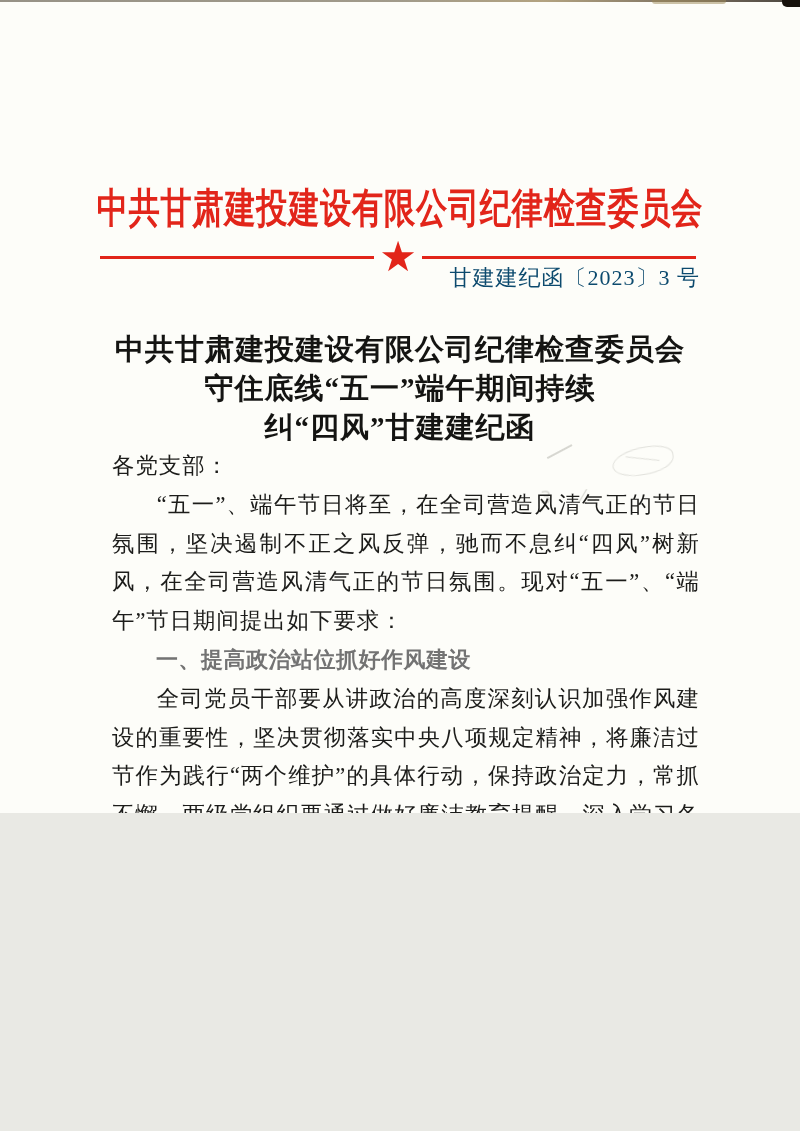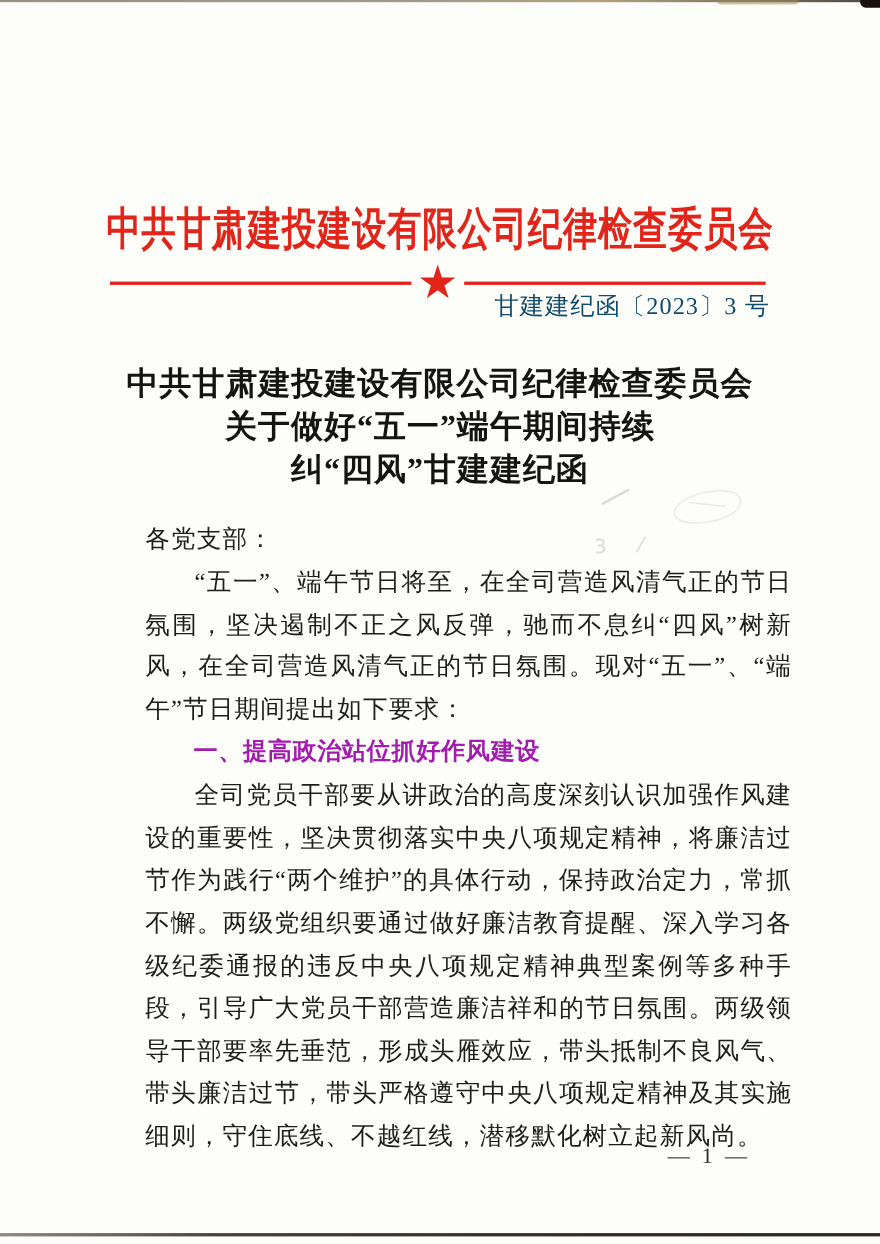--- a/index.html
+++ b/index.html
@@ -5,21 +5,21 @@
   * { margin: 0; padding: 0; box-sizing: border-box; }
   html, body { width: 800px; height: 1131px; }
   body {
     font-family: "Liberation Serif", "DejaVu Serif", serif;
     background: #e9e9e4;
     overflow: hidden;
   }
   .paper {
     position: relative;
     width: 800px;
-    height: 1131px;
+    height: 813px;
     background: #fdfdf9;
     overflow: hidden;
   }
   
   .edge-top {
     position: absolute; top: 0; left: 0; right: 0; height: 2px;
     background: linear-gradient(90deg, #7d776a 0%, #8a826f 50%, #a08c62 68%, #5a4c3a 86%, #1d1710 100%);
     opacity: .8;
   }
   .edge-stain {
@@ -70,35 +70,34 @@
     text-align: center;
     font-weight: bold;
     color: #141412;
     font-size: 29px;
     line-height: 39px;
     font-family: "Liberation Serif", "DejaVu Serif", serif;
     letter-spacing: 1px;
   }
   
   .doc-body {
-    position: absolute; top: 471px; left: 112px; width: 588px;
+    position: absolute; top: 447px; left: 112px; width: 588px;
     font-size: 22.4px;
     line-height: 38.8px;
     color: #1c1c1a;
     text-align: justify;
     letter-spacing: 1px;
-    margin-left: 20px;
   }
   .doc-body p { margin: 0; }
   .indent { text-indent: 2em; }
   .section-heading {
     font-weight: bold;
     font-family: "DejaVu Sans", "Liberation Sans", sans-serif;
     font-size: 22px;
-    color: #a21caf;
+    color: #737373;
     letter-spacing: 0.5px;
   }
   
   .smudge { position: absolute; opacity: .38; filter: blur(.6px); }
   .smudge-a {
     left: 548px; top: 450px; width: 28px; height: 12px;
     border-top: 2px solid #9a9a92;
     transform: rotate(-28deg);
   }
   .smudge-b {
@@ -141,21 +140,21 @@
   <div class="rule-row">
     <span class="rule-line"></span>
     <span class="rule-star">★</span>
     <span class="rule-line"></span>
   </div>
 
   <div class="doc-number">甘建建纪函〔2023〕3 号</div>
 
   <div class="doc-title">
     <div>中共甘肃建投建设有限公司纪律检查委员会</div>
-    <div>关于做好“五一”端午期间持续</div>
+    <div>守住底线“五一”端午期间持续</div>
     <div>纠“四风”甘建建纪函</div>
   </div>
 
   <div class="smudge smudge-a"></div>
   <div class="smudge smudge-b"></div>
   <div class="smudge smudge-c">3 ⁄</div>
 
   <div class="doc-body">
     <p class="salutation">各党支部：</p>
     <p class="indent">“五一”、端午节日将至，在全司营造风清气正的节日氛围，坚决遏制不正之风反弹，驰而不息纠“四风”树新风，在全司营造风清气正的节日氛围。现对“五一”、“端午”节日期间提出如下要求：</p>

